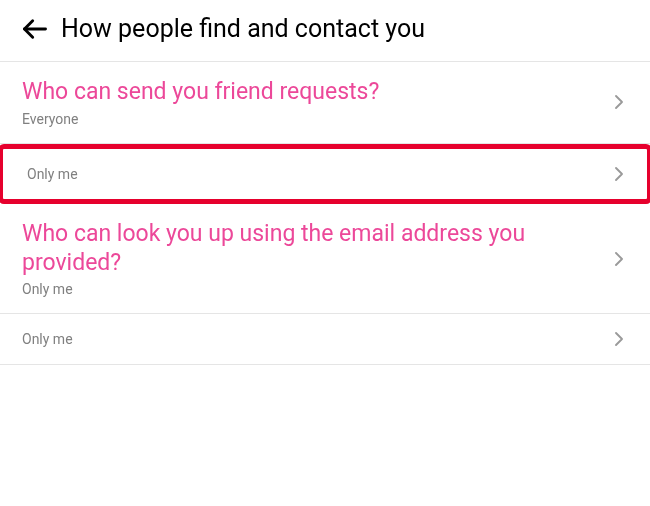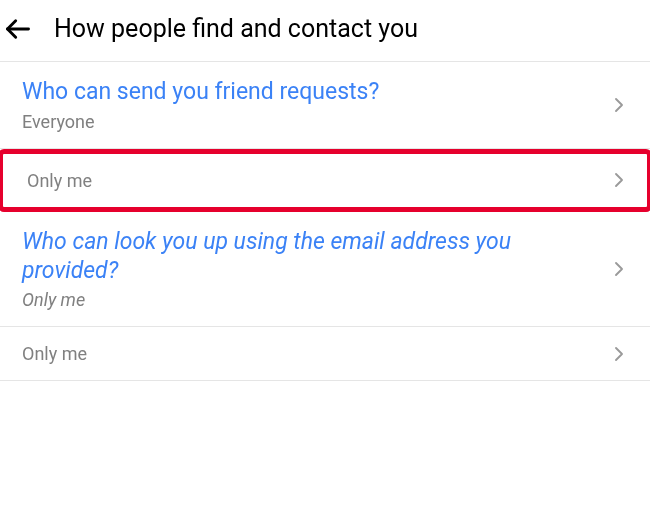--- a/index.html
+++ b/index.html
@@ -6,23 +6,23 @@
     body {
       font-family: -apple-system, BlinkMacSystemFont, "Segoe UI", Roboto, Helvetica, Arial, sans-serif;
       background: #fff;
       width: 650px;
       height: 506px;
       overflow: hidden;
     }
     .header {
       display: flex;
       align-items: center;
-      padding: 14px 18px 18px 4px;
+      padding: 14px 18px 18px 21px;
       border-bottom: 1px solid #e5e5e5;
-      gap: 22px;
+      gap: 12px;
     }
     .back-icon svg {
       width: 28px;
       height: 28px;
       display: block;
     }
     .title {
       font-size: 25px;
       font-weight: 400;
       color: #000;
@@ -32,26 +32,26 @@
       display: flex;
       align-items: center;
       justify-content: space-between;
       padding: 16px 22px 16px 22px;
       border-bottom: 1px solid #e5e5e5;
       position: relative;
     }
     .row-text { flex: 1; }
     .row-label {
       font-size: 23px;
-      color: #3b82f6;
+      color: #ec4899;
       line-height: 1.25;
       margin-bottom: 4px;
     }
     .row-value {
-      font-size: 18px;
+      font-size: 14px;
       color: #808080;
     }
     .chevron {
       flex-shrink: 0;
       margin-left: 16px;
     }
     .chevron svg {
       width: 18px;
       height: 18px;
       display: block;
@@ -59,21 +59,20 @@
     .highlight {
       border: 5px solid #e6002d;
       border-radius: 6px;
       margin-left: -2px;
       margin-right: -2px;
       padding: 16px 19px 16px 24px;
       border-bottom: 5px solid #e6002d;
     }
     .highlight + .row {
       border-top: none;
-      font-style: italic;
     }
   </style>
 </head>
 <body>
 
 <div class="header">
   <span class="back-icon">
     <svg viewBox="0 0 24 24" fill="none" stroke="#000" stroke-width="2.5" stroke-linecap="round" stroke-linejoin="round">
       <line x1="21" y1="12" x2="3" y2="12"></line>
       <polyline points="10 5 3 12 10 19"></polyline>

